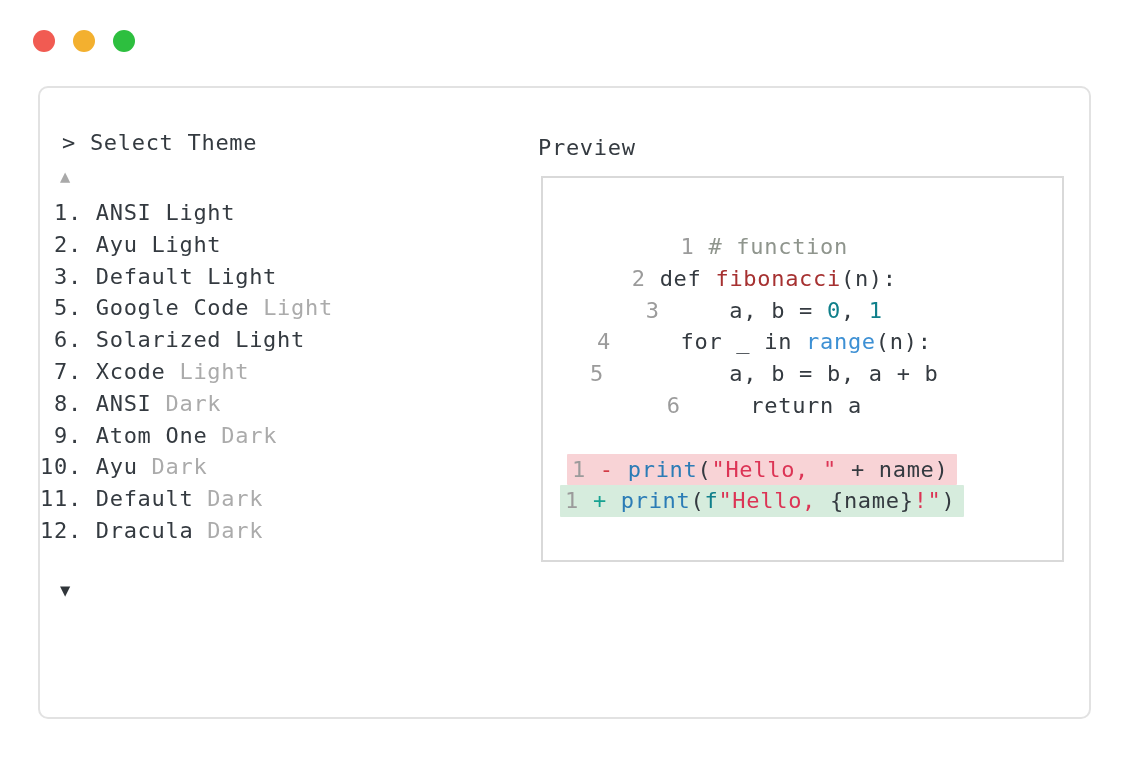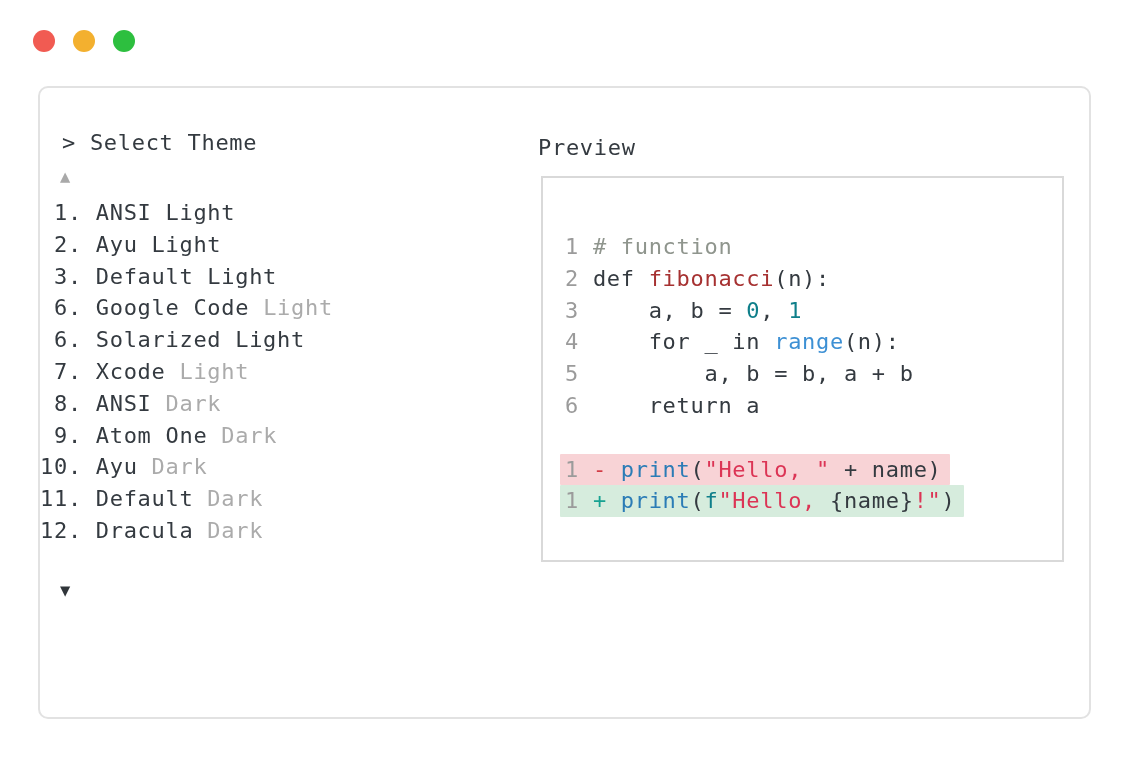--- a/index.html
+++ b/index.html
@@ -26,21 +26,21 @@
   .theme-list{position:absolute;left:0;top:109px;width:470px;}
   .theme-row{position:relative;height:31.8px;line-height:31.8px;font-size:22px;color:var(--text-dark);font-family:"DejaVu Sans Mono","Liberation Mono",monospace;letter-spacing:0.7px;white-space:pre;cursor:pointer;}
   .theme-row .t-dim{color:var(--text-dim);}
   .theme-row.selected .t-main{color:var(--accent-teal);}
   .bullet{position:absolute;left:15px;top:9.5px;width:13px;height:13px;border-radius:50%;background:var(--accent-teal);}
 
   .hint{position:absolute;left:8px;top:556px;font-size:22px;color:var(--hint-text);}
 
   
   .preview-box{position:absolute;left:501px;top:88px;width:523px;height:386px;border:2px solid var(--preview-border);background:#fff;}
-  .code{position:absolute;left:22px;top:53px;font-size:22px;}
+  .code{position:absolute;left:22px;top:53px;font-size:22px;text-align:center;}
   .code-line{height:31.8px;line-height:31.8px;font-family:"DejaVu Sans Mono","Liberation Mono",monospace;letter-spacing:0.7px;white-space:pre;}
   .diff{display:inline-block;padding:0 8px 0 5px;margin-left:-5px;border-radius:1px;}
   .diff.removed{background:var(--removed-bg);}
   .diff.added{background:var(--added-bg);}
 
   .tk-ln{color:var(--line-number);}
   .tk-pl{color:var(--text-dark);}
   .tk-cm{color:var(--comment);}
   .tk-fn{color:var(--function-red);}
   .tk-num{color:var(--number-teal);}
@@ -62,21 +62,21 @@
 <div class="panel">
   <div class="title mono">&gt; Select Theme</div>
   <div class="preview-label mono">Preview</div>
 
   <div class="arrow-up mono">▲</div>
 
   <div class="theme-list" id="theme-list">
       <div class="theme-row"><span class="t-main"> 1. ANSI Light</span></div>
       <div class="theme-row"><span class="t-main"> 2. Ayu Light</span></div>
       <div class="theme-row"><span class="t-main"> 3. Default Light</span></div>
-      <div class="theme-row"><span class="t-main"> 6. Google Code </span><span class="t-dim">Light</span></div>
+      <div class="theme-row"><span class="t-main"> 5. Google Code </span><span class="t-dim">Light</span></div>
       <div class="theme-row"><span class="t-main"> 6. Solarized Light</span></div>
       <div class="theme-row"><span class="t-main"> 7. Xcode </span><span class="t-dim">Light</span></div>
       <div class="theme-row"><span class="t-main"> 8. ANSI </span><span class="t-dim">Dark</span></div>
       <div class="theme-row"><span class="t-main"> 9. Atom One </span><span class="t-dim">Dark</span></div>
       <div class="theme-row"><span class="t-main">10. Ayu </span><span class="t-dim">Dark</span></div>
       <div class="theme-row"><span class="t-main">11. Default </span><span class="t-dim">Dark</span></div>
       <div class="theme-row"><span class="t-main">12. Dracula </span><span class="t-dim">Dark</span></div>
     </div>
 
   <div class="arrow-down mono">▼</div>

